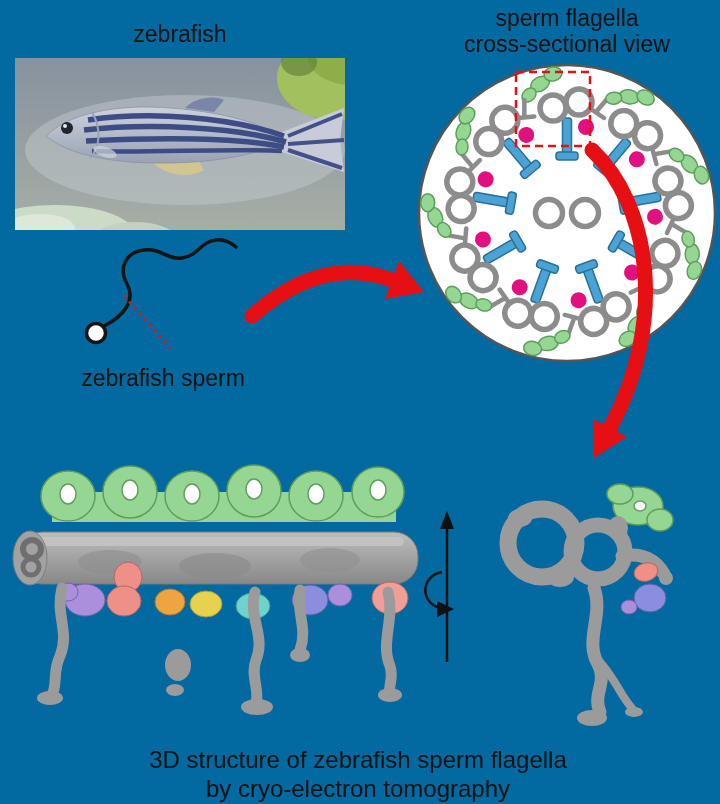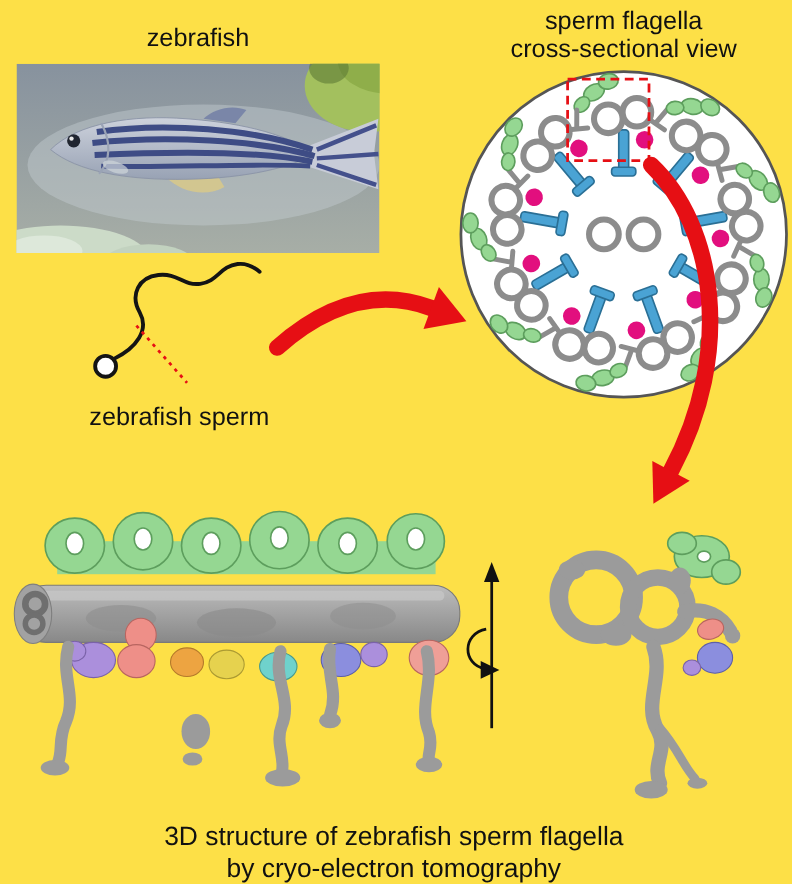--- a/index.html
+++ b/index.html
@@ -1,16 +1,16 @@
 <!DOCTYPE html>
 <html><head>
 <meta charset="utf-8">
 <style>
   html,body{margin:0;padding:0;background:#ffffff;}
-  .page{position:relative;width:720px;height:804px;background:#fde047;overflow:hidden;
+  .page{position:relative;width:720px;height:804px;background:#0369a1;overflow:hidden;
         font-family:"Liberation Sans","DejaVu Sans",sans-serif;}
   svg{position:absolute;top:0;left:0;}
   text{fill:#111;font-family:"Liberation Sans","DejaVu Sans",sans-serif;}
   .lbl{font-size:23px;}
   .cap{font-size:24px;}
 </style>
 </head>
 <body>
 
 <div class="page">

